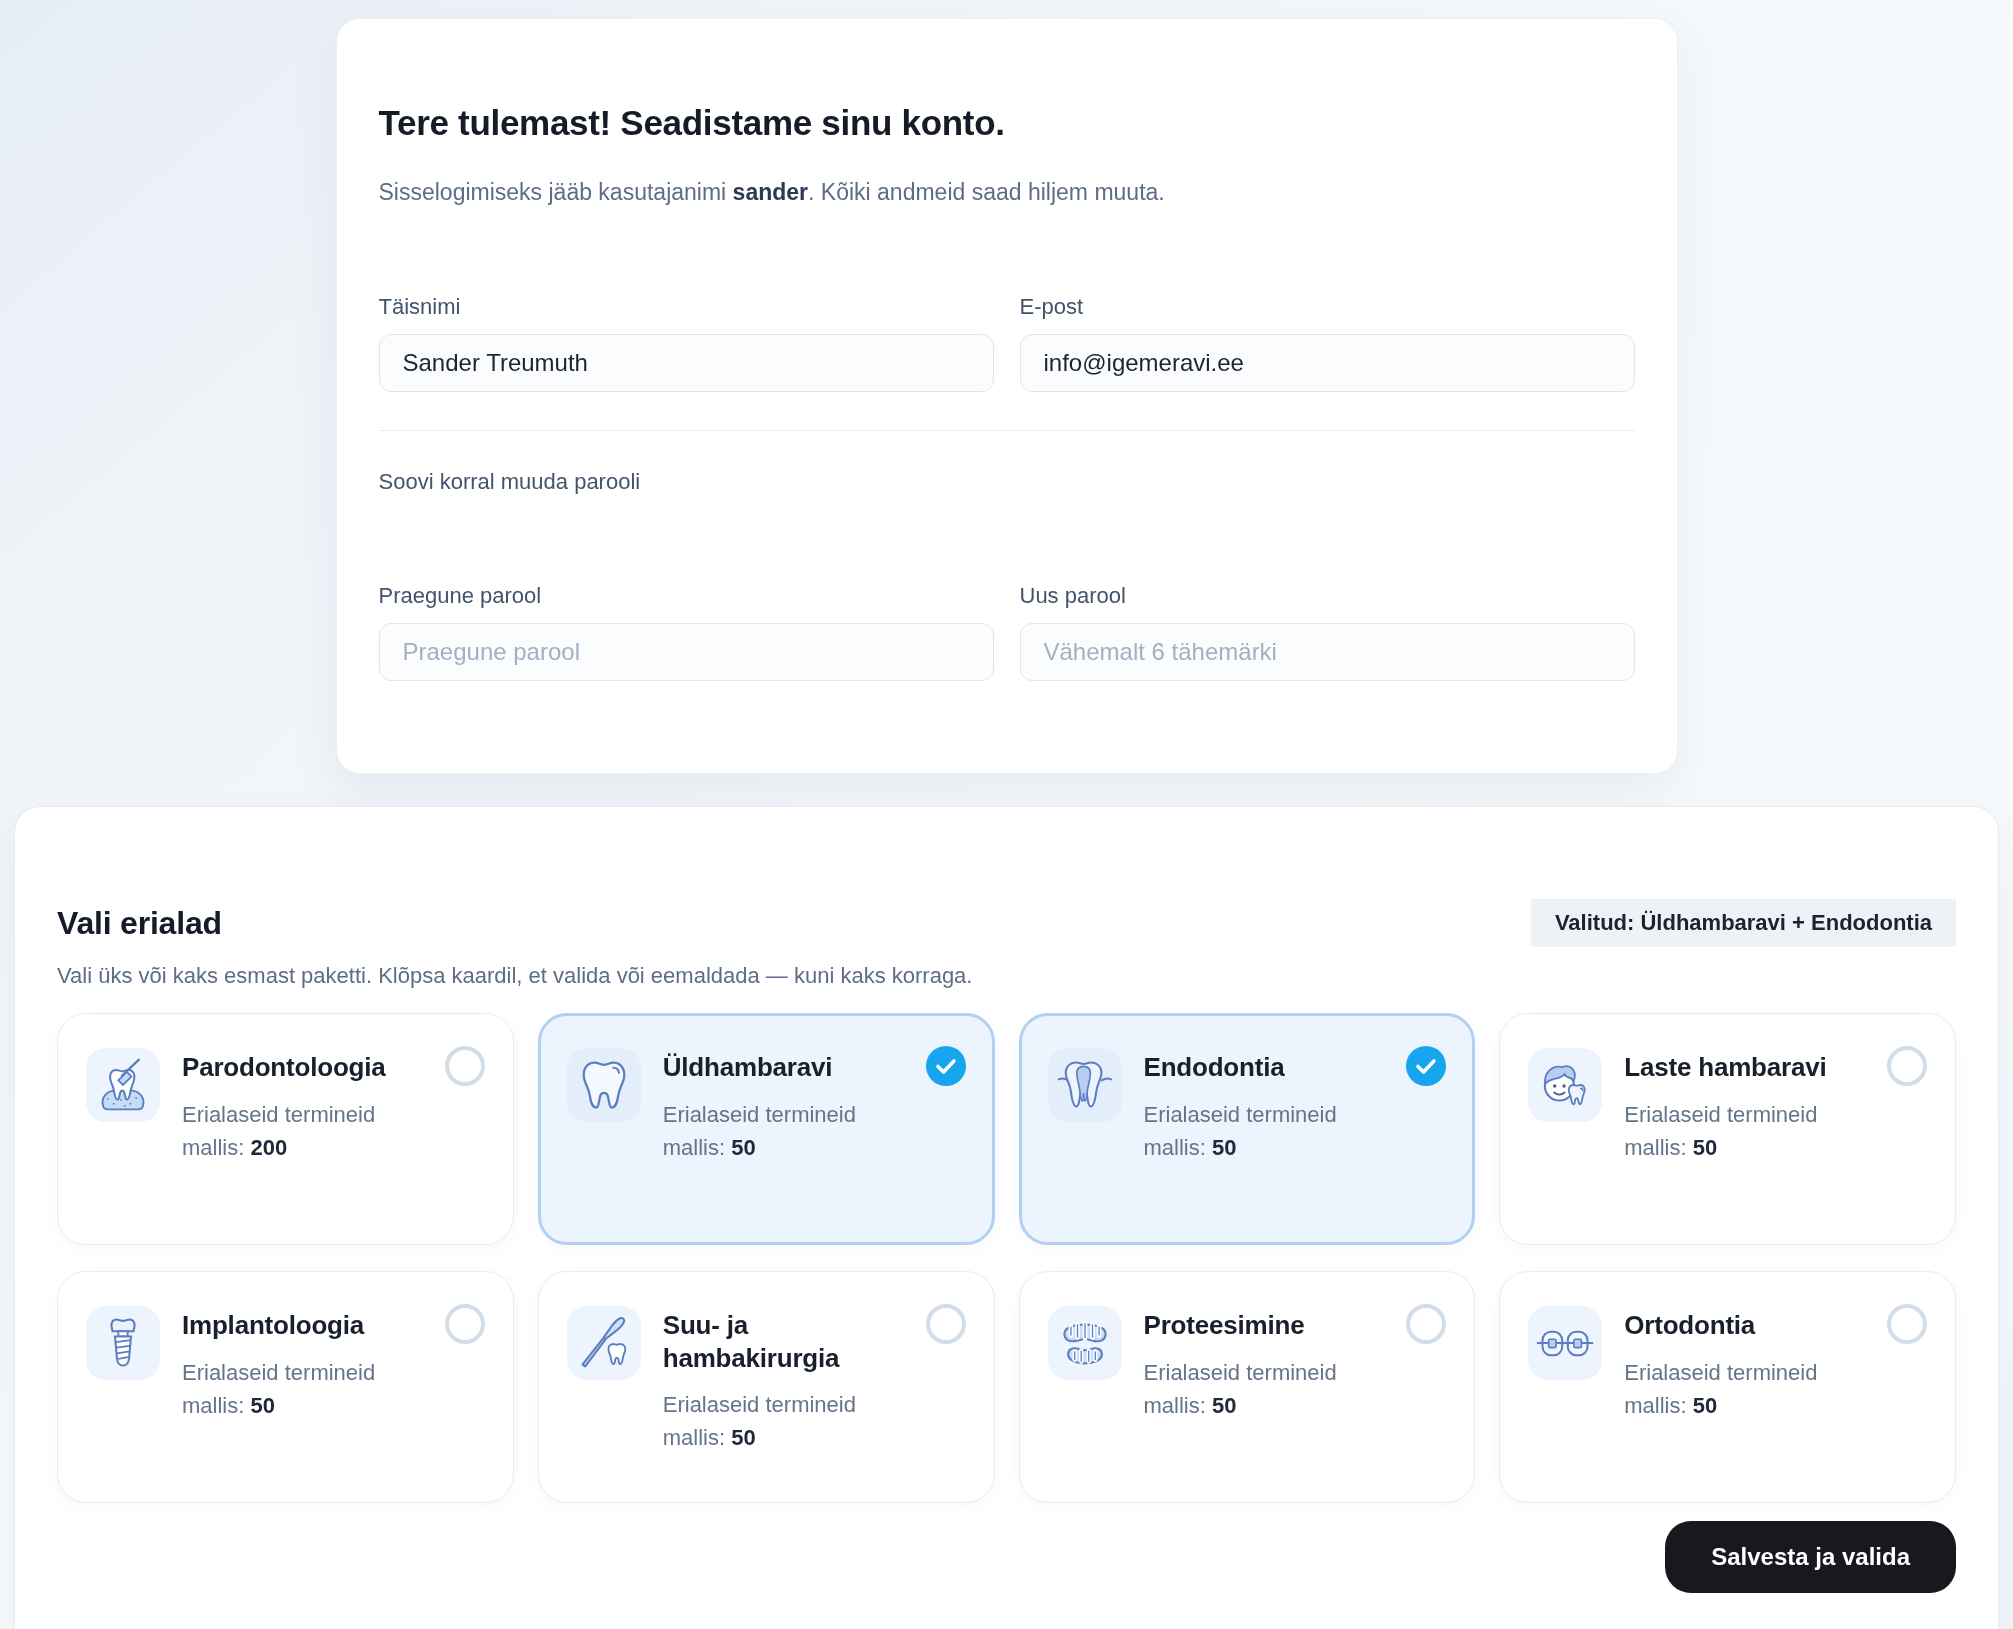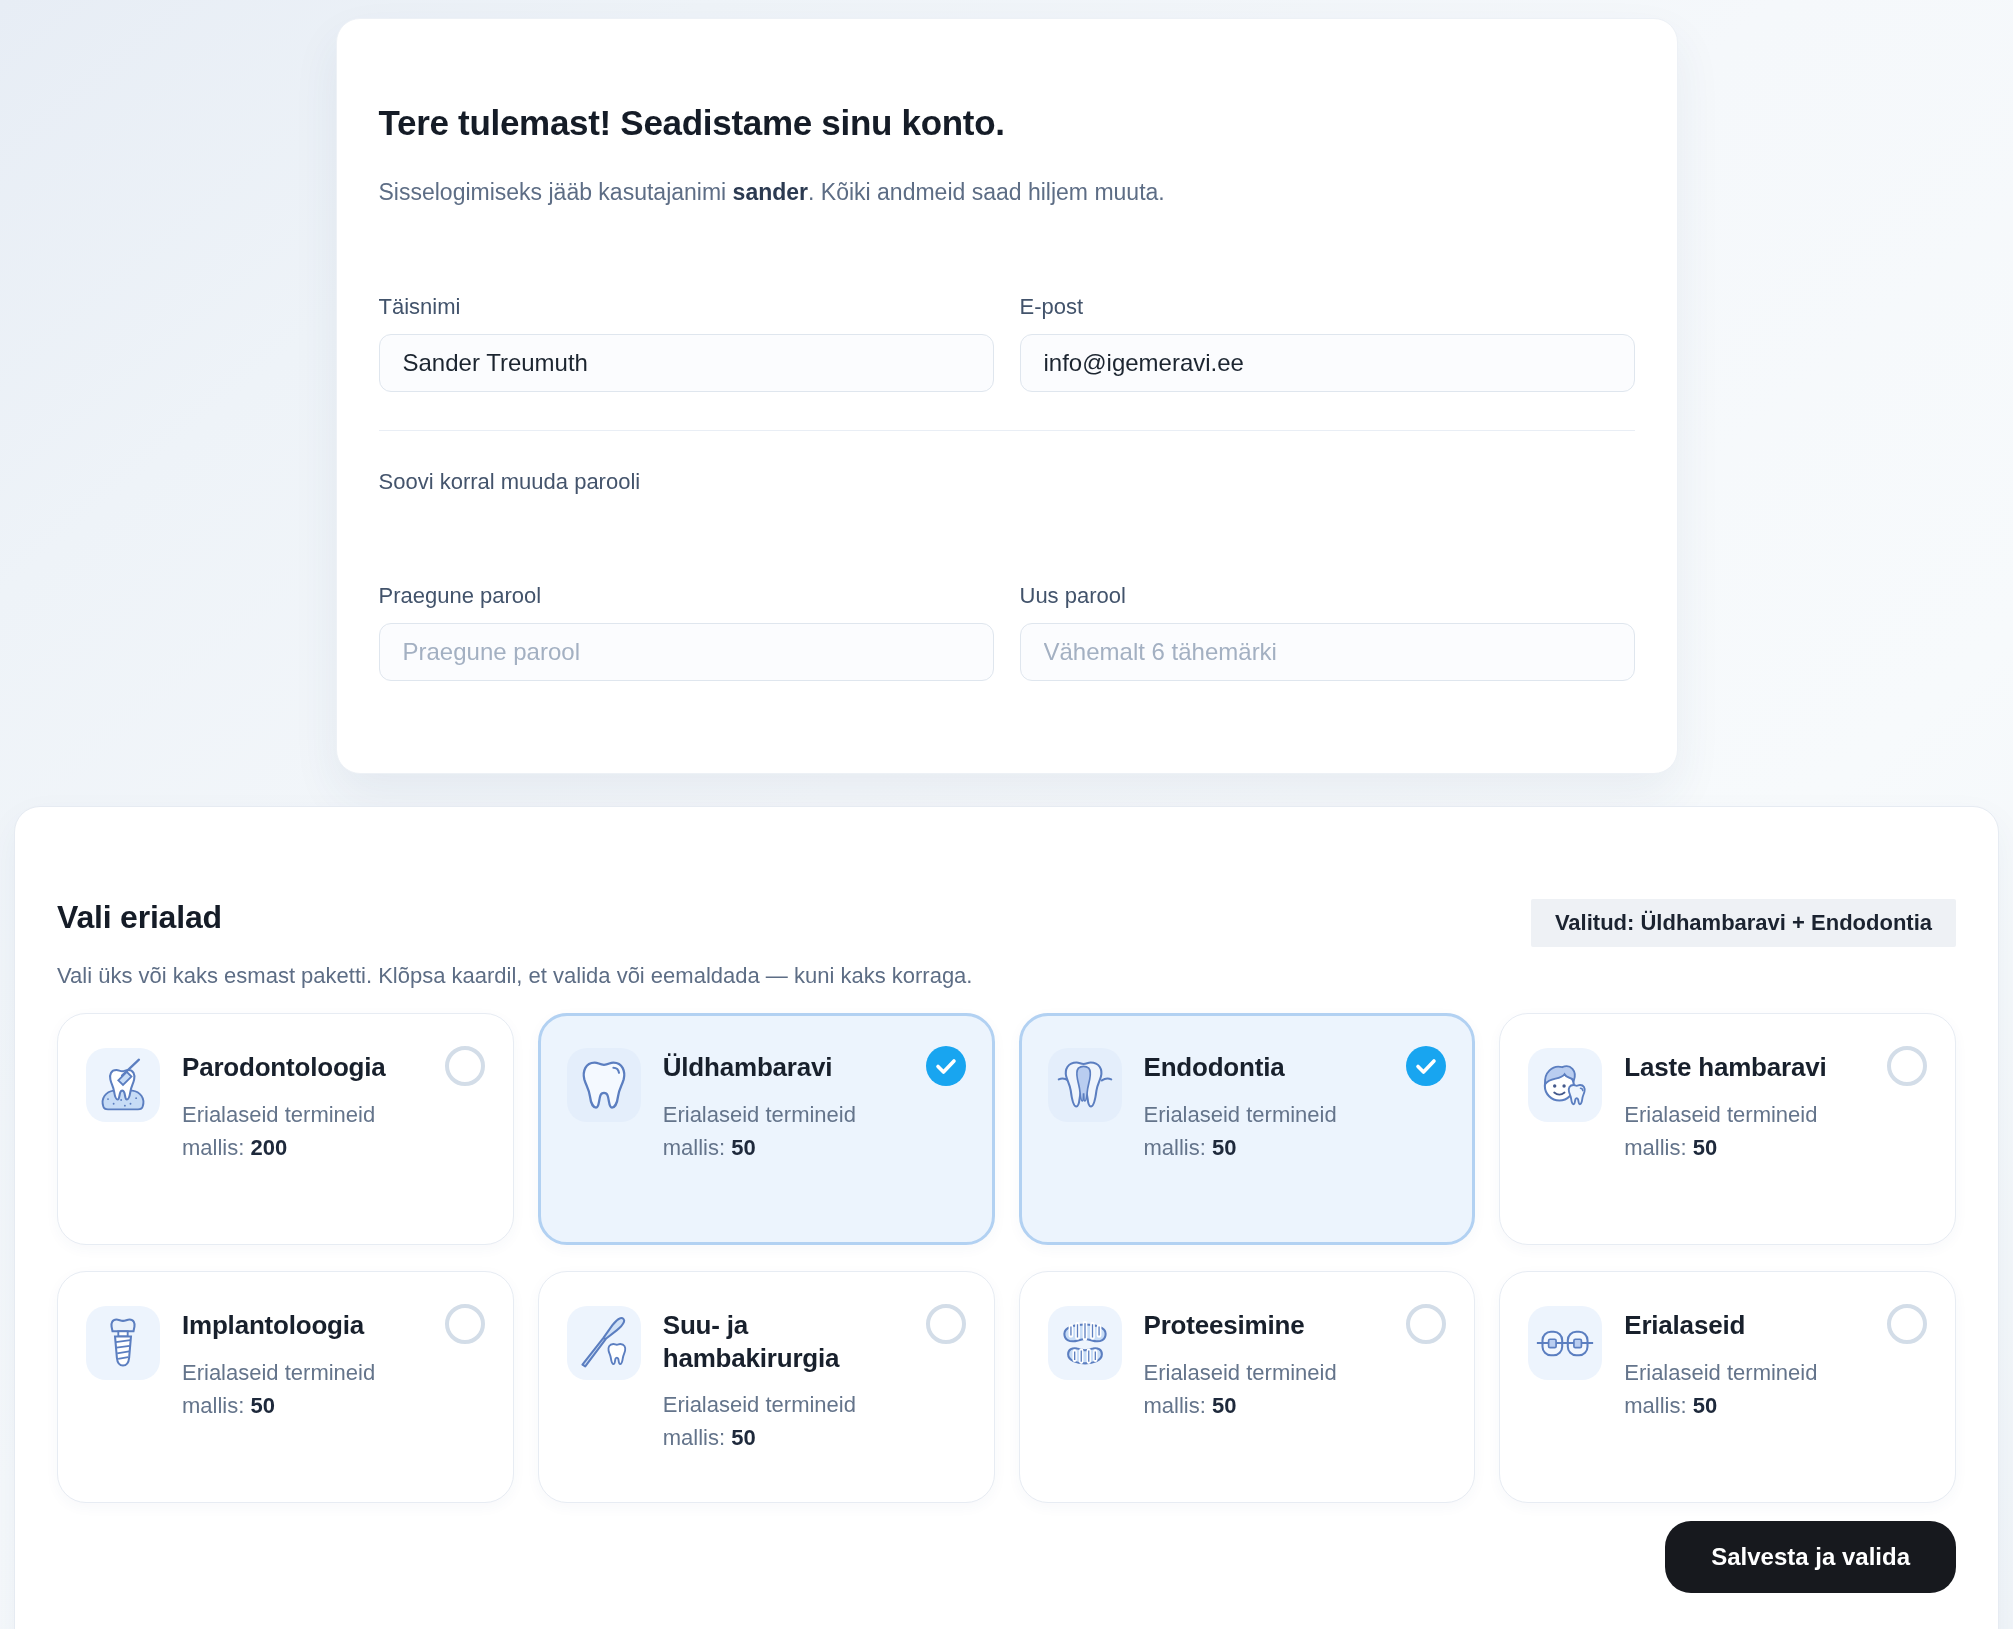--- a/index.html
+++ b/index.html
@@ -31,21 +31,21 @@
   .field input::placeholder{color:#a3b0c2;}
   .divider{border:none;border-top:1px solid #e9eef5;margin:38px 0 0;}
   .pw-title{margin-top:38px;font-size:22px;font-weight:500;color:#44546c;}
   
   .card2{
     width:1985px;box-sizing:border-box;margin:32px 0 0 14px;
     background:#ffffff;border:1px solid #e6ebf2;border-radius:26px;
     box-shadow:0 14px 36px rgba(40,70,120,.05);
     padding:92px 42px 0;
   }
-  .head-row{display:flex;justify-content:space-between;}
+  .head-row{display:flex;justify-content:space-between;align-items:center;}
   .h2{font-size:32px;font-weight:700;color:#151c27;margin:0;letter-spacing:-.2px;}
   .badge{
     background:#eef1f5;border-radius:2px;padding:11px 24px;
     font-size:22px;font-weight:700;color:#1b2330;white-space:nowrap;
   }
   .sub{margin-top:16px;font-size:22px;color:#5d6d85;}
   .grid{margin-top:24px;display:grid;grid-template-columns:repeat(4,1fr);gap:26px 24px;}
   .spec-card{
     position:relative;box-sizing:border-box;height:232px;
     background:#fff;border:1px solid #e7ecf3;border-radius:29px;
@@ -297,21 +297,21 @@
           <div class="ring"></div>
         </div>
   </div>
       <div class="spec-card">
     <div class="icon-box">
       <svg class="spec-icon">
             <use href="#ic-ortho"></use>
           </svg>
     </div>
     <div class="spec-text">
-      <h3>Erialaseid</h3>
+      <h3>Ortodontia</h3>
       <div class="desc">
         <span class="desc-text">Erialaseid termineid mallis:</span> <b class="desc-count">50</b>
       </div>
     </div>
     <div class="mark">
           <div class="ring"></div>
         </div>
   </div>
     </div>
 

